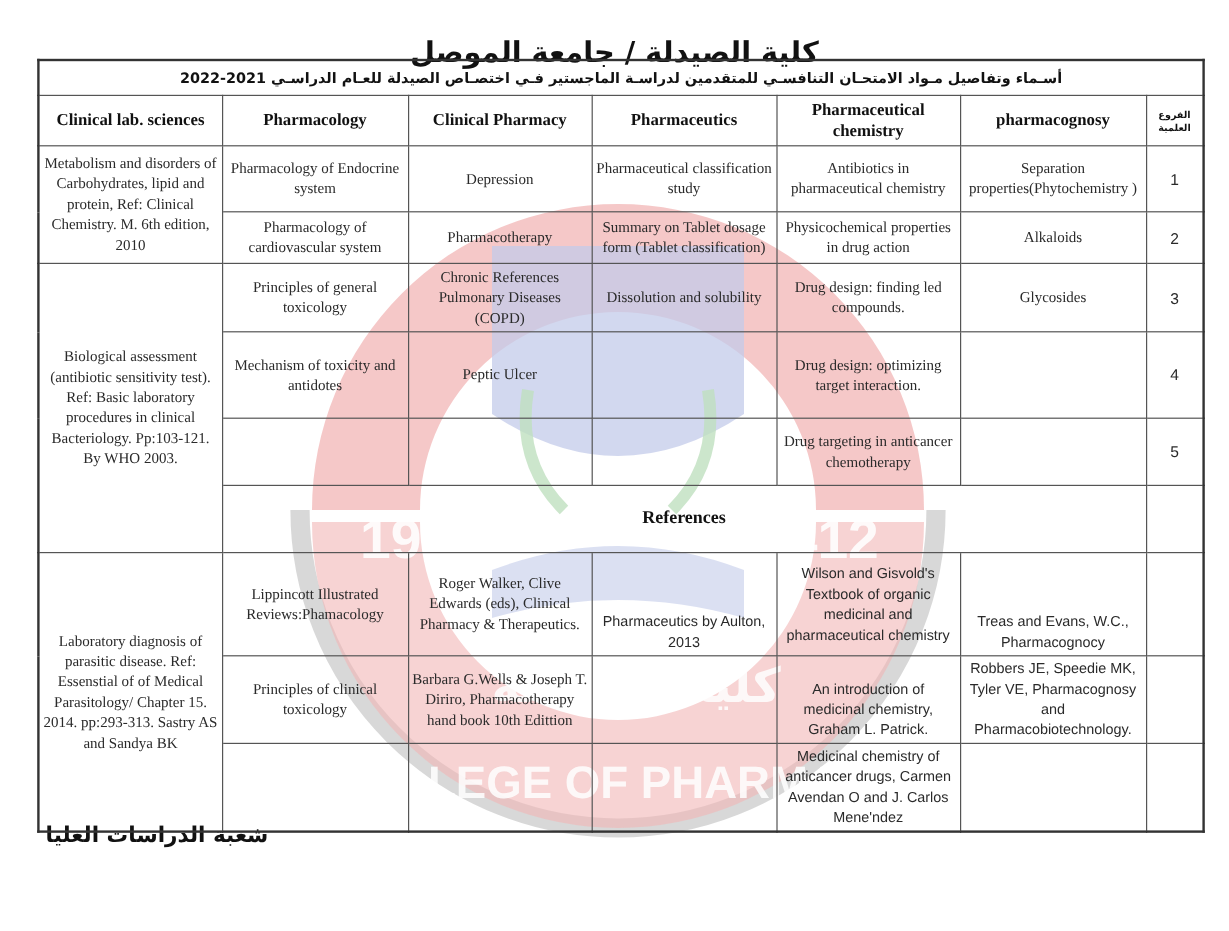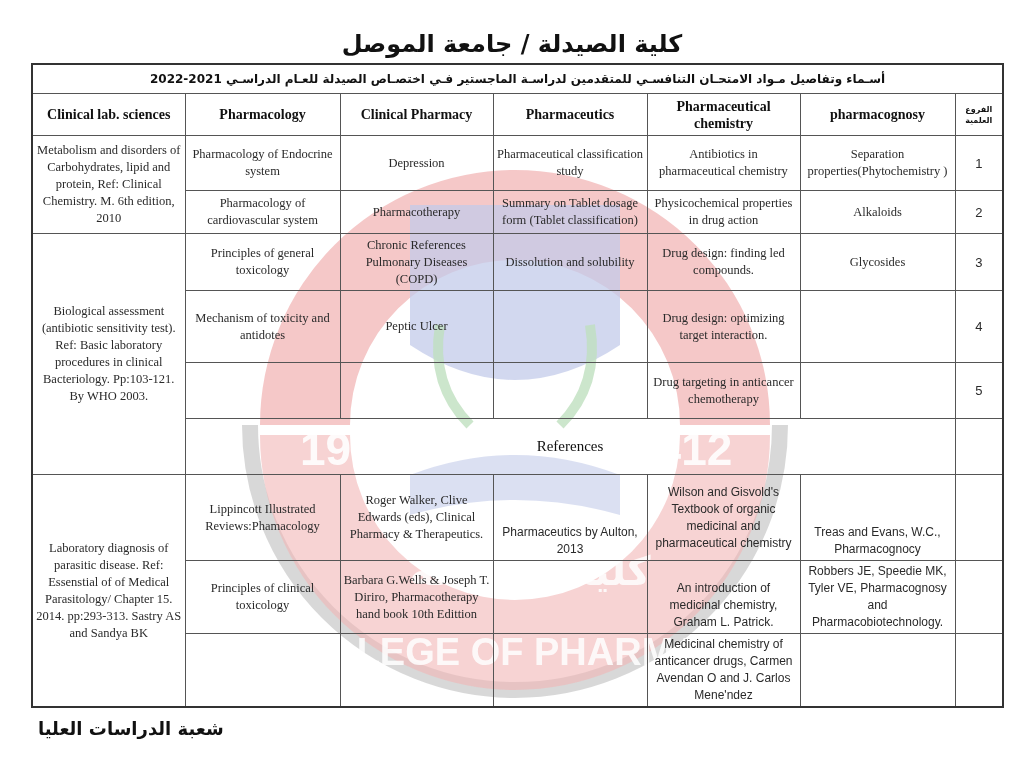--- a/index.html
+++ b/index.html
@@ -1,30 +1,30 @@
 <!DOCTYPE html>
 <html><head>
 <meta charset="utf-8">
 <style>
   html, body { margin: 0; padding: 0; background: #ffffff; }
   body { width: 1024px; height: 776px; position: relative; overflow: hidden; font-family: "Liberation Serif", serif; color: #222; }
 
   .page-title { position: absolute; top: 18px; left: 0; width: 1024px; text-align: center; font-family: "DejaVu Sans", sans-serif; font-weight: bold; font-size: 24px; color: #111; direction: rtl; margin-top: 12px; }
-  .footer-title { position: absolute; top: 718px; left: 38px; font-family: "DejaVu Sans", sans-serif; font-weight: bold; font-size: 18px; color: #111; direction: rtl; }
+  .footer-title { position: absolute; top: 686px; left: 38px; font-family: "DejaVu Sans", sans-serif; font-weight: bold; font-size: 18px; color: #111; direction: rtl; }
 
   
   .watermark { position: absolute; left: 200px; top: 95px; width: 630px; height: 620px; pointer-events: none; z-index: 0; }
 
-  .doc-table { position: absolute; left: 31px; top: 63px; width: 971px; border-collapse: collapse; border: 2.5px solid #333; z-index: 1; table-layout: fixed; background: transparent; }
+  .doc-table { position: absolute; left: 31px; top: 49px; width: 971px; border-collapse: collapse; border: 2.5px solid #333; z-index: 1; table-layout: fixed; background: transparent; }
   .doc-table td, .doc-table th { border: 1px solid #555; text-align: center; vertical-align: middle; font-size: 12.5px; line-height: 17px; padding: 2px 3px; color: #2a2a2a; background: transparent; }
   .doc-table th { font-weight: bold; font-size: 14px; color: #111; }
   .caption-cell { height: 24px; font-family: "DejaVu Sans", sans-serif; font-size: 12px !important; font-weight: bold; direction: rtl; color: #111 !important; }
   .branch-header { font-family: "DejaVu Sans", sans-serif; font-size: 8px !important; line-height: 11px !important; font-weight: normal; direction: rtl; }
   .num { font-family: "Liberation Sans", sans-serif; font-size: 13px !important; }
-  .ref-label { font-weight: normal; font-size: 15px !important; color: #111 !important; }
+  .ref-label { font-weight: bold; font-size: 15px !important; color: #111 !important; }
   .sans { font-family: "Liberation Sans", sans-serif; font-size: 12px !important; }
 </style>
 </head>
 <body>
 
 <div class="page-title">كلية الصيدلة / جامعة الموصل</div>
 
 <svg class="watermark" viewBox="0 0 630 620">
   <path d="M 60 330 A 255 255 0 1 1 570 330 L 480 330 A 165 165 0 1 0 150 330 Z" fill="#f1b6b6" opacity="0.75"></path>
   <path d="M 50 330 A 265 265 0 0 0 580 330" fill="none" stroke="#c8c8c8" stroke-width="16" opacity="0.7"></path>

